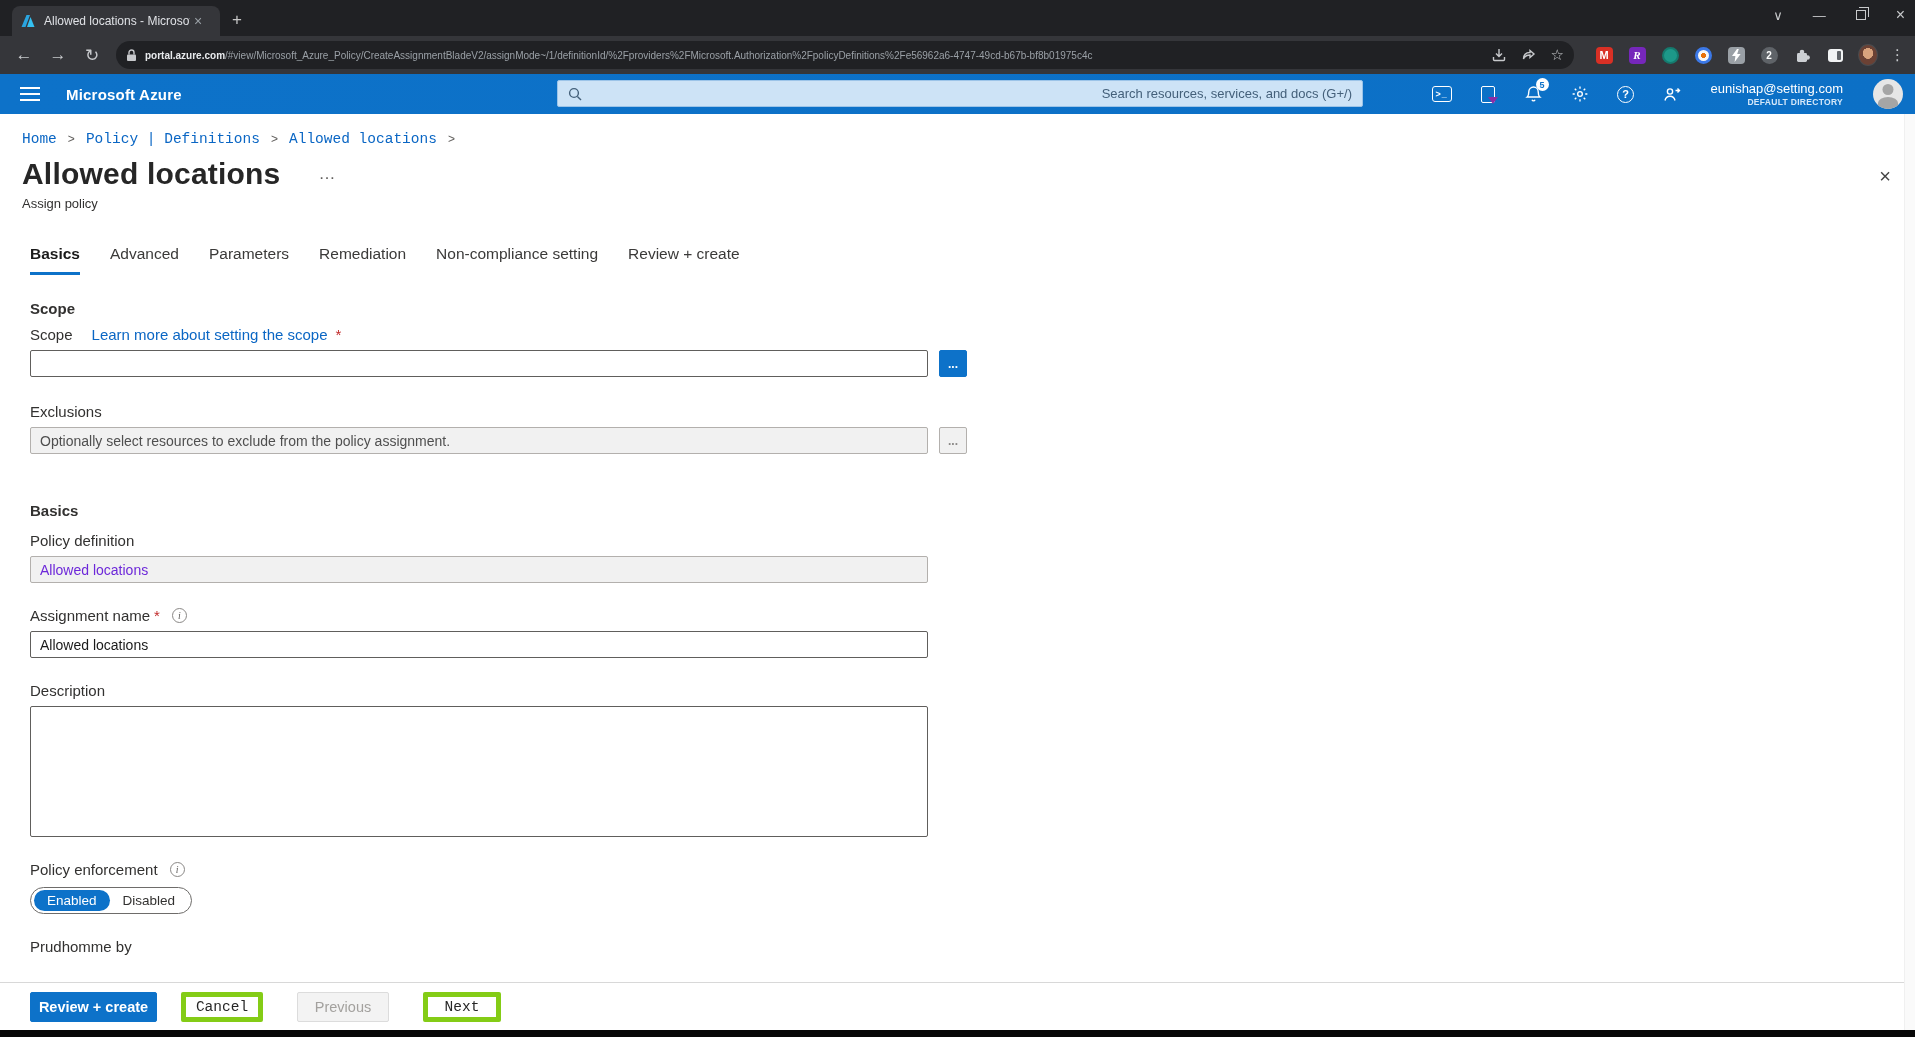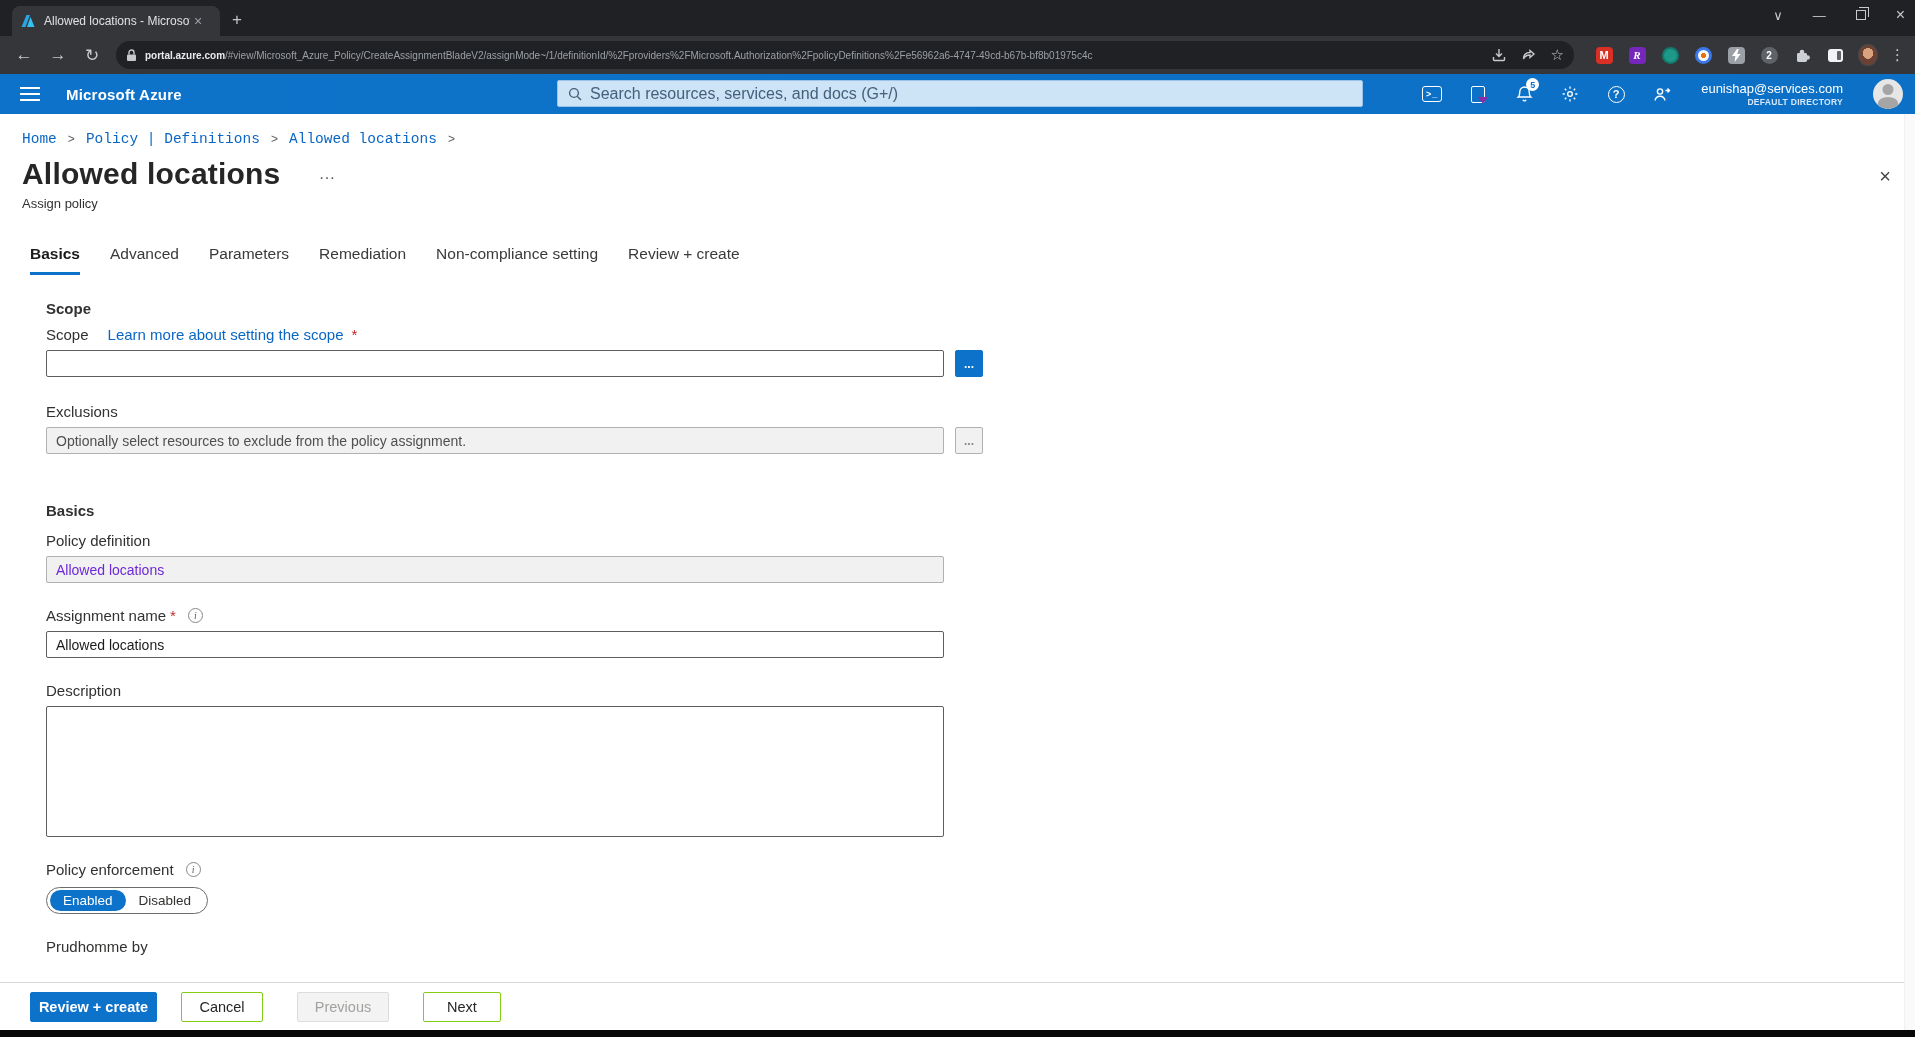--- a/index.html
+++ b/index.html
@@ -52,22 +52,22 @@
   
   .azure-bar { height:40px; background:linear-gradient(90deg,#0d72c9,#0c70c6); display:flex; align-items:center;
                position:relative; color:#fff; padding:0 10px 0 20px; }
   .hamburger { width:20px; height:14px; position:relative; cursor:pointer; margin-right:26px; }
   .hamburger i, .hamburger::before, .hamburger::after { content:""; position:absolute; left:0; width:20px; height:2px; background:#fff; }
   .hamburger i { top:6px; } .hamburger::before { top:0; } .hamburger::after { top:12px; }
   .brand { font-size:15px; font-weight:bold; letter-spacing:.2px; cursor:pointer; }
   .azure-search { position:absolute; left:557px; top:6px; width:806px; height:27px; background:#cde3f6;
                   border:1px solid #9cc4e8; border-radius:2px; display:flex; align-items:center; padding:0 10px; }
   .azure-search svg { flex:0 0 auto; margin-right:8px; }
-  .azure-search input { border:none; outline:none; background:transparent; width:100%; font-size:16px; color:#30475e;
-                  font-family:inherit; }
+  .azure-search input { border:none; outline:none; background:transparent; width:100%; font-size:13px; color:#30475e;
+                  font-family:inherit;text-align:right; }
   .azure-search input::placeholder { color:#44607a; opacity:1; }
   .az-right { margin-left:auto; display:flex; align-items:center; gap:24px; }
   .az-ic { width:22px; height:22px; display:flex; align-items:center; justify-content:center; color:#fff; cursor:pointer; position:relative; }
   .shell-glyph { border:1.4px solid #fff; border-radius:3px; font-size:9px; font-weight:bold; width:20px; height:16px;
                  display:flex; align-items:center; justify-content:center; letter-spacing:1px; }
   .doc-filter { width:14px; height:17px; border:1.4px solid #fff; border-radius:2px; position:relative; }
   .doc-filter::after { content:""; position:absolute; right:-4px; bottom:-2px; border-left:5px solid transparent;
                  border-right:5px solid transparent; border-top:7px solid #8a2da5; }
   .bell-badge { position:absolute; top:-5px; right:-4px; background:#fff; color:#0d72c9; font-size:9px; font-weight:bold;
                 width:13px; height:13px; border-radius:50%; display:flex; align-items:center; justify-content:center; }
@@ -88,21 +88,21 @@
   .title-row { padding:10px 0 0 22px; display:flex; align-items:center; }
   .page-title { font-size:30px; font-weight:600; color:#262626; letter-spacing:.2px; }
   .title-overflow { color:#605e5c; font-size:17px; margin-left:38px; cursor:pointer; letter-spacing:2px; }
   .blade-close { position:absolute; top:52px; right:24px; font-size:20px; color:#444; cursor:pointer; line-height:1; }
   .subtitle { padding:5px 0 0 22px; font-size:13px; color:#323130; }
 
   .tabs { display:flex; gap:30px; padding:34px 0 0 30px; font-size:15.5px; border-bottom:1px solid #fff; }
   .tab-item { color:#3b3a39; padding-bottom:9px; border-bottom:3px solid transparent; cursor:pointer; }
   .tab-item.active { color:#1a1a1a; font-weight:bold; border-bottom-color:#0d72c9; }
 
-  .form { padding-left:46px; }
+  .form { padding-left:30px; }
   .sec-head { font-size:15px; font-weight:bold; color:#323130; margin-top:24px; }
   .lbl-row { margin-top:9px; font-size:15px; color:#323130; display:flex; align-items:center; gap:6px; }
   .lbl { font-size:15px; color:#323130; }
   .learn-link { color:#0a66c4; cursor:pointer; text-decoration:none; margin-left:13px; }
   .req { color:#c12a2a; margin-left:2px; }
   .info-ic { width:15px; height:15px; border:1px solid #8a8886; border-radius:50%; color:#605e5c; font-size:10px;
              font-family:"Liberation Serif","DejaVu Serif",serif; font-style:italic; display:inline-flex;
              align-items:center; justify-content:center; margin-left:6px; cursor:default; }
   .field-row { display:flex; align-items:center; gap:11px; margin-top:7px; }
   .tb { width:898px; height:27px; border:1px solid #605e5c; border-radius:2px; padding:0 9px; font-size:14px;
@@ -116,21 +116,21 @@
         font-family:inherit; font-size:14px; padding:6px 9px; outline:none; display:block; }
   .toggle { display:inline-flex; align-items:flex-end; border:1px solid #6e6c6a; border-radius:15px; padding:2px 3px;
             margin-top:9px; }
   .toggle-on { background:#0d72c9; color:#fff; border-radius:12px; padding:3px 13px; font-size:13.5px; cursor:pointer; }
   .toggle-off { color:#323130; padding:3px 13px; font-size:13.5px; cursor:pointer; }
 
   .footer { position:absolute; left:0; right:0; bottom:7px; height:48px; background:#fff; border-top:1px solid #d8d8d8;
             display:flex; align-items:center; padding-left:30px; gap:0; }
   .btn { height:30px; font-size:14.5px; font-family:inherit; border-radius:2px; cursor:pointer; }
   .btn-primary { background:#0d72c9; border:1px solid #0d72c9; color:#fff; font-weight:bold; width:127px; margin-right:24px; }
-  .btn-std { background:#fff; border:1px solid #84cc16; color:#262626; width:82px; }
+  .btn-std { background:#fff; border:5px solid #84cc16; color:#262626; width:82px;font-family:Liberation Mono, monospace; }
   .btn-cancel { margin-right:34px; }
   .btn-prev { background:#f3f3f3; border:1px solid #dcdcdc; color:#a3a19e; width:92px; margin-right:34px; cursor:default; }
   .btn-next { width:78px; }
   .bottom-strip { position:absolute; left:0; right:0; bottom:0; height:7px; background:#070707; }
   .scroll-strip { position:absolute; right:0; top:0; bottom:7px; width:11px; background:#fafafa; border-left:1px solid #f0f0f0; }
 </style>
 </head>
 <body>
 
 <div class="tabstrip">
@@ -254,21 +254,21 @@
         <span class="help-circ">?</span>
       </span>
     <span class="az-ic">
       <svg width="18" height="17" viewBox="0 0 18 17" fill="none" stroke="#fff" stroke-width="1.4">
           <circle cx="7" cy="5.5" r="2.6"></circle>
           <path d="M2 14.5c.6-2.8 2.6-4.3 5-4.3s4.4 1.5 5 4.3"></path>
           <path d="M12.5 4.5h4M14.5 2.5l2 2-2 2"></path>
         </svg>
     </span>
     <div class="account">
-      <div class="acct-email">eunishap@services.com</div>
+      <div class="acct-email">eunishap@setting.com</div>
       <div class="acct-dir">DEFAULT DIRECTORY</div>
     </div>
     <span class="az-avatar"></span>
   </div>
 </div>
 
 <div class="content">
   <div class="crumbs">
     <a class="crumb">Home</a>
     <span class="crumb-sep">&gt;</span>

